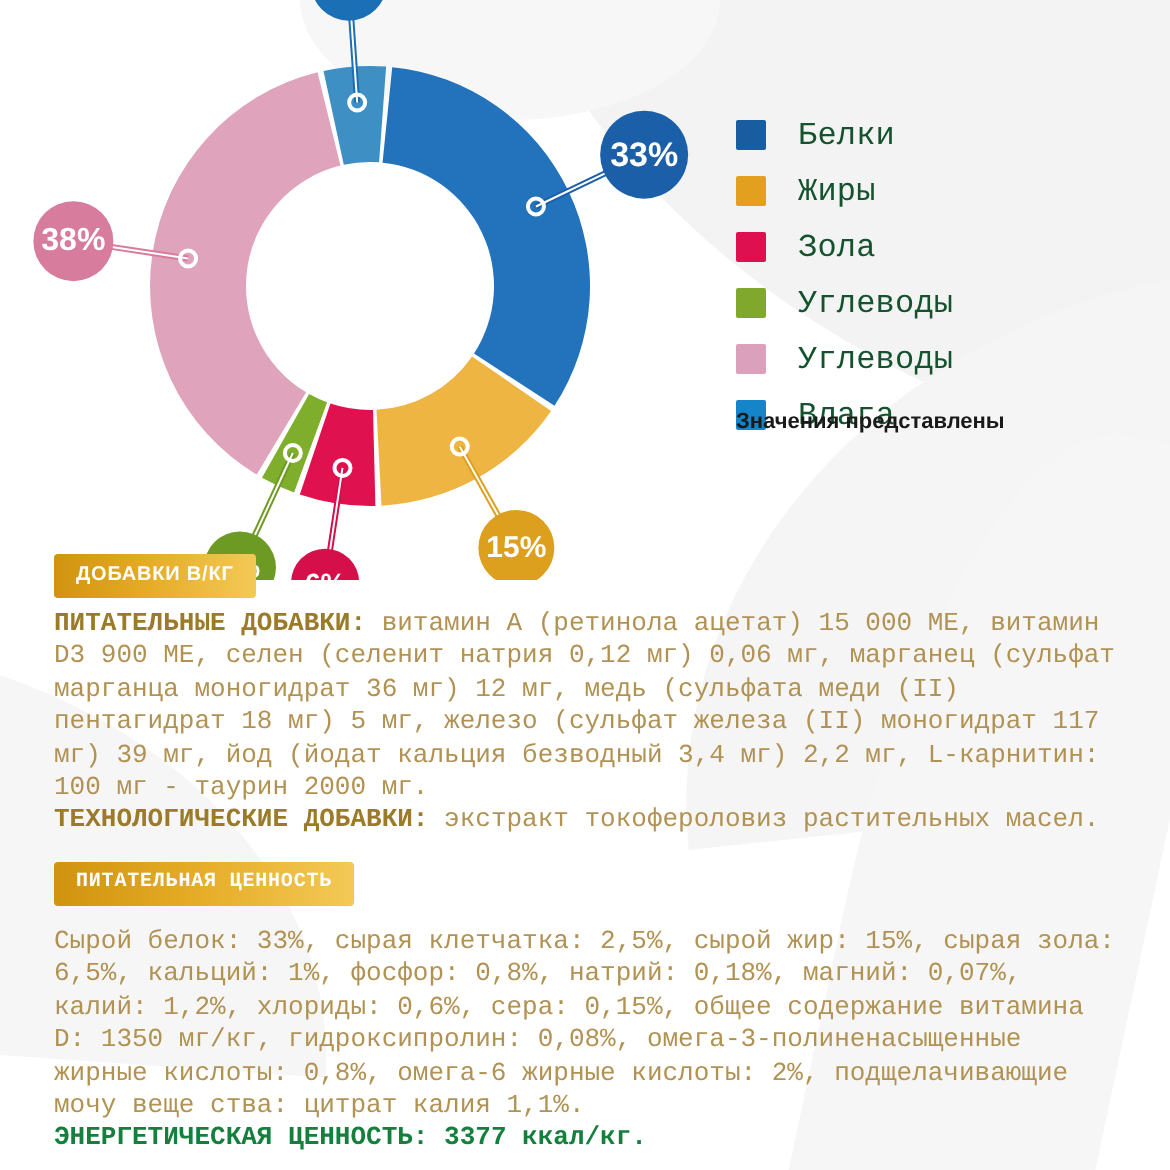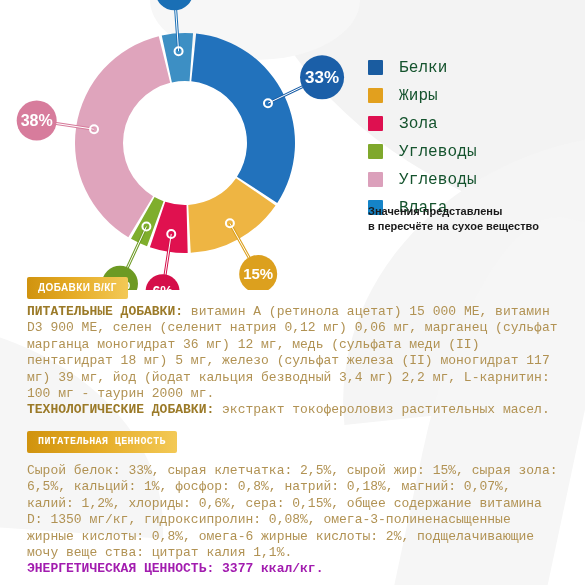--- a/index.html
+++ b/index.html
@@ -54,21 +54,21 @@
 
   
   .body-copy{
     position:absolute;font-size:13px;line-height:16.4px;
     color:#b19253;font-family:Liberation Mono, monospace;
     text-align:left;
   }
   #block1{left:27px;top:304px;width:537px;}
   #block2{left:27px;top:463px;width:537px;}
   .lead{font-weight:bold;color:#9b7a28;}
-  .kcal{font-weight:bold;color:#a21caf;margin-top:25px;}
+  .kcal{font-weight:bold;color:#15803d;margin-top:25px;}
 </style>
 </head>
 <body>
 
 <div id="page">
 
   <div class="wm wm1"></div>
   <div class="wm wm2"></div>
   <div class="wm wm3"></div>
   <div class="wm wm4"></div>
@@ -141,21 +141,20 @@
       <span class="leg-lb">Углеводы</span>
     </div>
     <div class="leg-row">
       <span class="leg-sw" style="background: rgb(21, 132, 200);"></span>
       <span class="leg-lb">Влага</span>
     </div>
   </div>
 
   <div id="legend-note">
     <div>Значения представлены</div>
-    <div>в пересчёте на сухое вещество</div>
   </div>
 
   <div class="sec-head" id="head1">ДОБАВКИ В/КГ</div>
 
   <div class="body-copy" id="block1">
     <span class="lead">ПИТАТЕЛЬНЫЕ ДОБАВКИ:</span><span> витамин A (ретинола ацетат) 15 000 МЕ, витамин D3 900 МЕ, селен (селенит натрия 0,12 мг) 0,06 мг, марганец (сульфат марганца моногидрат 36 мг) 12 мг, медь (сульфата меди (II) пентагидрат 18 мг) 5 мг, железо (сульфат железа (II) моногидрат 117 мг) 39 мг, йод (йодат кальция безводный 3,4 мг) 2,2 мг, L-карнитин: 100 мг - таурин 2000 мг.</span><br>
     <span class="lead">ТЕХНОЛОГИЧЕСКИЕ ДОБАВКИ:</span><span> экстракт токофероловиз растительных масел.</span>
   </div>
 
   <div class="sec-head" id="head2">ПИТАТЕЛЬНАЯ ЦЕННОСТЬ</div>

